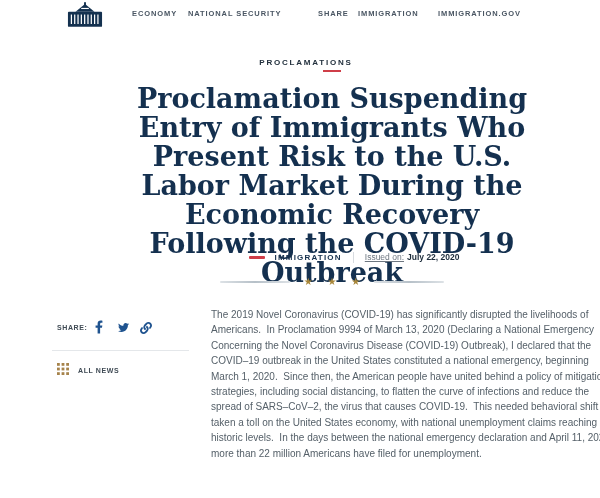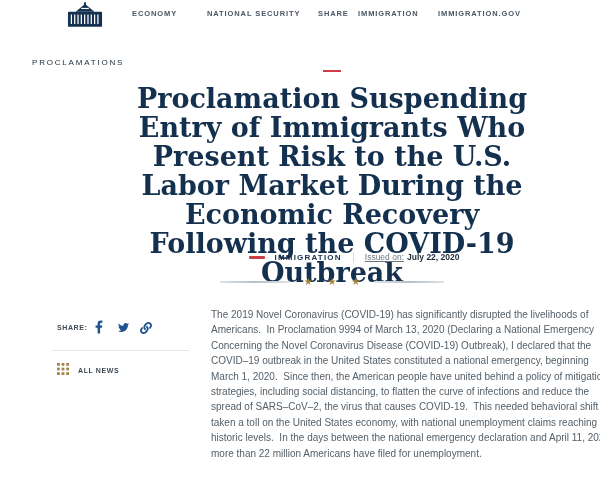--- a/index.html
+++ b/index.html
@@ -6,22 +6,22 @@
   .page{position:relative;width:600px;height:498px;background:#fff;overflow:hidden;
         font-family:"Liberation Sans",sans-serif;margin-left:32px;}
 
   
   .nav{position:absolute;top:0;left:0;width:600px;height:30px;background:#fff;}
   .logo{position:absolute;left:35px;top:2px;display:block;cursor:pointer;}
   .nav-link{position:absolute;top:9px;font-size:7.5px;font-weight:bold;letter-spacing:.9px;
             color:#4a5663;text-decoration:none;cursor:pointer;white-space:nowrap;}
 
   
-  .eyebrow{position:absolute;top:58px;left:0;width:548px;text-align:left;
-           font-size:8px;font-weight:normal;letter-spacing:1.8px;color:#22303d;cursor:pointer;}
+  .eyebrow{position:absolute;top:58px;left:0;width:548px;text-align:center;
+           font-size:8px;font-weight:bold;letter-spacing:1.8px;color:#22303d;cursor:pointer;}
   .eyebrow-underline{position:absolute;top:70px;left:291px;width:18px;height:2px;background:#cf3e48;}
 
   
   .title{position:absolute;top:84px;left:80px;width:440px;margin:0;text-align:center;
          font-family:"DejaVu Serif","Liberation Serif",serif;font-weight:bold;
          font-size:27px;line-height:29px;color:#14304f;}
 
   
   .meta{position:absolute;top:250px;left:0;width:600px;height:14px;display:flex;
         align-items:center;justify-content:center;padding-left:44px;box-sizing:border-box;}
@@ -73,21 +73,21 @@
           <rect x="18" y="13" width="1.3" height="10"></rect>
           <rect x="21.5" y="13" width="1.3" height="10"></rect>
           <rect x="25" y="13" width="1.3" height="10"></rect>
           <rect x="28.5" y="13" width="1.3" height="10"></rect>
           <rect x="32" y="13" width="1.3" height="10"></rect>
           <rect x="15" y="6" width="8" height="1.2"></rect>
         </g>
       </svg>
     </a>
     <a class="nav-link" style="left:100px">ECONOMY</a>
-    <a class="nav-link" style="left:175px">NATIONAL SECURITY</a>
+    <a class="nav-link" style="left:156px">NATIONAL SECURITY</a>
     <a class="nav-link" style="left:286px">SHARE</a>
     <a class="nav-link" style="left:326px">IMMIGRATION</a>
     <a class="nav-link" style="left:406px">IMMIGRATION.GOV</a>
   </header>
 
   <a class="eyebrow">PROCLAMATIONS</a>
   <div class="eyebrow-underline"></div>
 
   <h1 class="title">Proclamation Suspending Entry of Immigrants Who Present Risk to the U.S. Labor Market During the Economic Recovery Following the COVID-19 Outbreak</h1>
 

